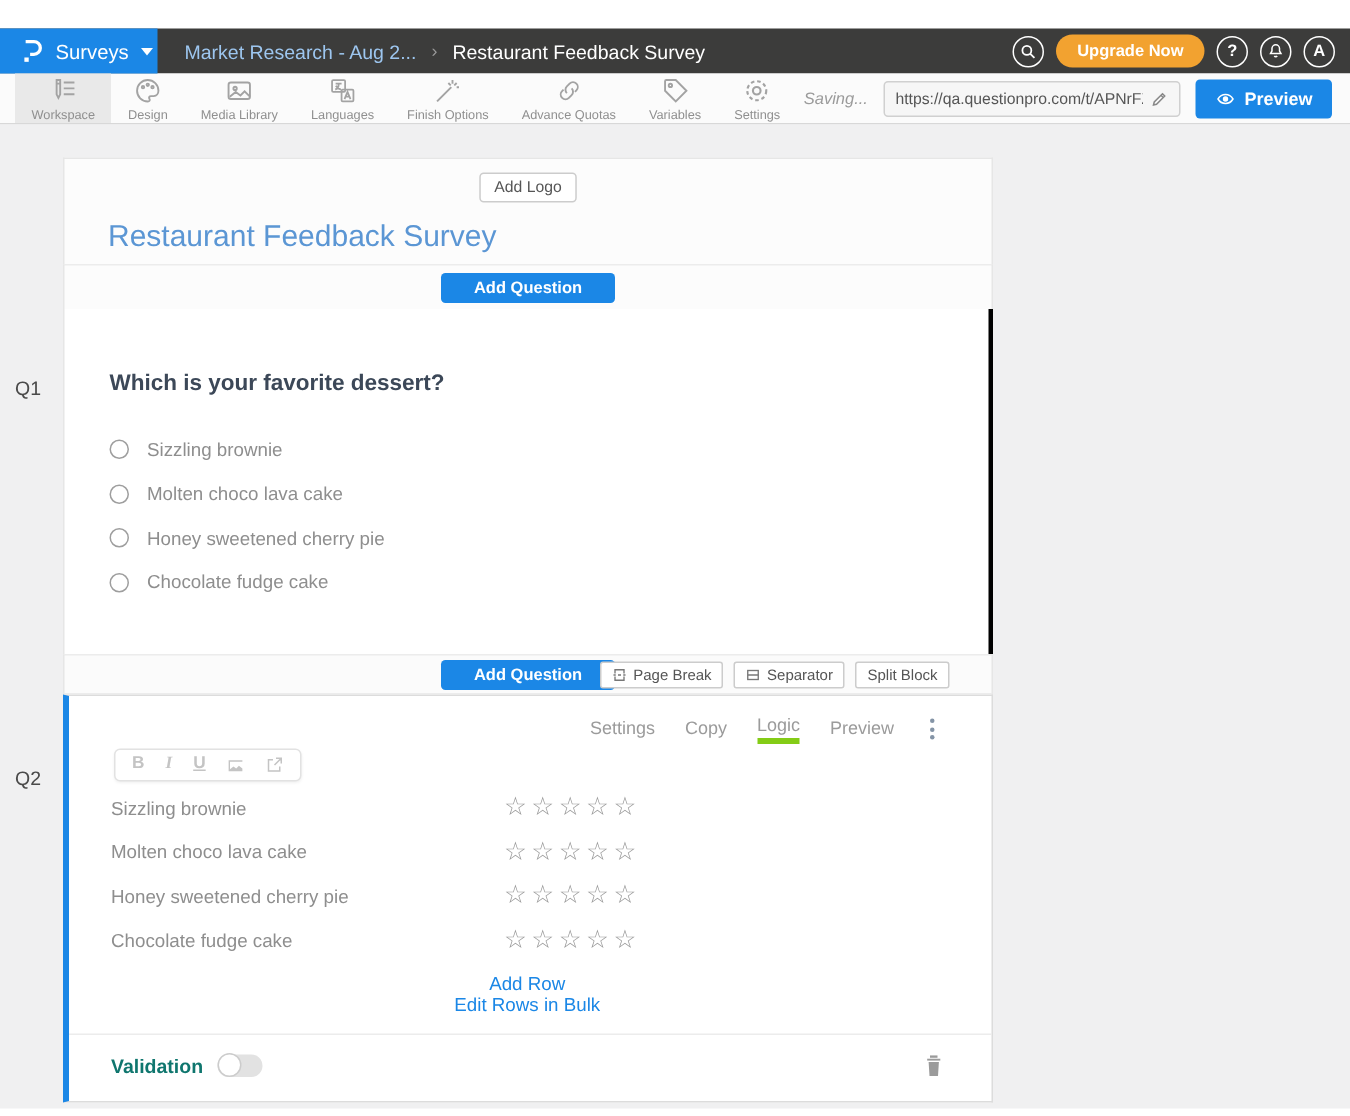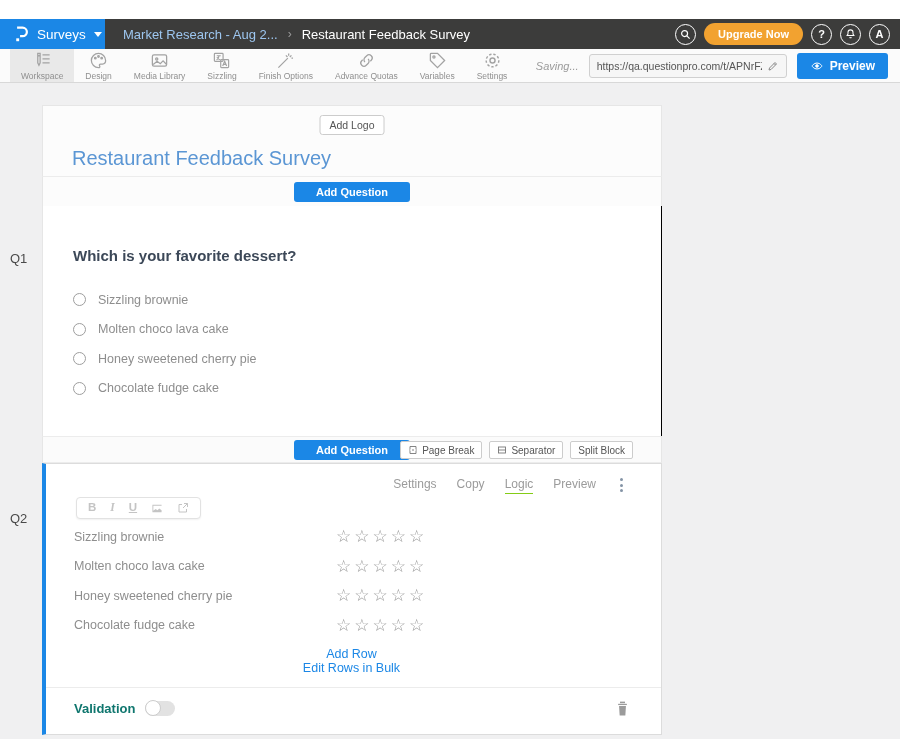--- a/index.html
+++ b/index.html
@@ -47,36 +47,36 @@
 
   .canvas { position:relative; width:620px; margin:22px 0 0 42px; }
 
   .survey-head { position:relative; height:71px; background:#fcfcfc; border:1px solid #e6e6e6; border-bottom:none; }
   .add-logo { position:absolute; top:9px; left:50%; transform:translateX(-50%); background:#fff; border:1px solid #ccc; border-radius:3px; font-size:10.5px; color:#555; padding:3px 9px; cursor:pointer; }
   .survey-title { position:absolute; left:29px; top:41px; font-size:20px; color:#5b96d4; cursor:text; }
 
   .addq-strip { height:30px; background:#fcfcfc; border-left:1px solid #e6e6e6; border-right:1px solid #e6e6e6; border-top:1px solid #ececec; display:flex; align-items:center; justify-content:center; }
   .btn-primary { background:#1b87e6; color:#fff; font-size:11px; font-weight:bold; padding:4px 22px; border:none; border-radius:3px; cursor:pointer; }
 
-  .q1-block { height:230px; background:#fff; border-left:1px solid #e6e6e6; border-right:1px solid #000000; padding:41px 30px 0; }
+  .q1-block { height:230px; background:#fff; border-left:1px solid #e6e6e6; border-right:3px solid #000000; padding:41px 30px 0; }
   .q-text { font-size:15px; font-weight:600; color:#3c4858; cursor:text; }
   .options { margin-top:21px; }
   .option { display:flex; align-items:center; gap:12px; height:29.5px; cursor:pointer; }
   .radio { width:13px; height:13px; border:1.5px solid #9e9e9e; border-radius:50%; background:#fff; flex:0 0 auto; }
   .option-label { font-size:12.5px; color:#8e8e8e; }
 
   .insert-strip { position:relative; height:27px; background:#fbfbfb; border:1px solid #ececec; border-left-color:#e6e6e6; border-right-color:#e6e6e6; display:flex; align-items:center; justify-content:center; }
   .insert-right { position:absolute; right:28px; top:4px; display:flex; gap:7px; }
   .chip { display:flex; align-items:center; gap:4px; background:#fff; border:1px solid #ccc; border-radius:2px; font-size:10px; color:#555; padding:0 7px; height:18px; cursor:pointer; }
   .chip svg { stroke:#777; }
 
   .q2-block { position:relative; height:272px; background:#fff; border:1px solid #dcdcdc; border-left:4px solid #1b87e6; padding:12px 32px 0 28px; }
   .q2-menu { display:flex; justify-content:flex-end; align-items:center; gap:20px; font-size:12px; color:#9b9b9b; padding-right:2px; }
   .menu-item { cursor:pointer; padding-bottom:2px; }
-  .menu-item.red-underline { border-bottom:1px solid #84cc16; }
+  .menu-item.red-underline { border-bottom:4px solid #84cc16; }
   .kebab { display:flex; flex-direction:column; gap:2.5px; padding:2px 4px; cursor:pointer; }
   .kebab i { width:3px; height:3px; background:#8494a6; border-radius:50%; }
 
   .q2-question { margin-top:6px; font-size:15px; font-weight:600; color:#3c4858; padding-bottom:8px; border-bottom:1px solid #e6e6e6; cursor:text; }
   .fmt-bar { display:inline-flex; align-items:center; gap:14px; border:1px solid #e2e2e2; border-radius:4px; background:#fff; padding:4px 11px; margin:3px 0 0 2px; box-shadow:0 1px 2px rgba(0,0,0,.06); }
   .fmt { color:#c4c4c4; font-size:11.5px; font-weight:bold; cursor:pointer; line-height:1; }
   .fmt.it { font-style:italic; font-family:"Liberation Serif", serif; }
   .fmt.un { text-decoration:underline; }
   .fmt svg { display:block; }
 
@@ -159,21 +159,21 @@
       </svg>
       <span>Media Library</span>
     </div>
     <div class="tb-item">
       <svg width="19" height="19" viewBox="0 0 24 24" fill="none" stroke-width="1.5">
         <rect x="3" y="3" width="11" height="10" rx="1"></rect>
           <path d="M6 6h5M8.5 6v1.2c0 1.8-1.3 3.3-2.8 3.8M6.2 7.8c.9 1.6 2.6 2.8 4.3 3.2"></path>
         <rect x="11" y="11" width="10" height="10" rx="1"></rect>
           <path d="M13.5 19l2.5-6 2.5 6M14.4 17h3.2"></path>
       </svg>
-      <span>Sizzling</span>
+      <span>Languages</span>
     </div>
     <div class="tb-item">
       <svg width="19" height="19" viewBox="0 0 24 24" fill="none" stroke-width="1.6">
         <path d="M3 21L15 9"></path>
           <path d="M16 3v3M14.5 7.5l-2-2M17.5 7.5l2-2M16 9.5v.01M19.5 9h2"></path>
       </svg>
       <span>Finish Options</span>
     </div>
     <div class="tb-item">
       <svg width="19" height="19" viewBox="0 0 24 24" fill="none" stroke-width="1.6">

